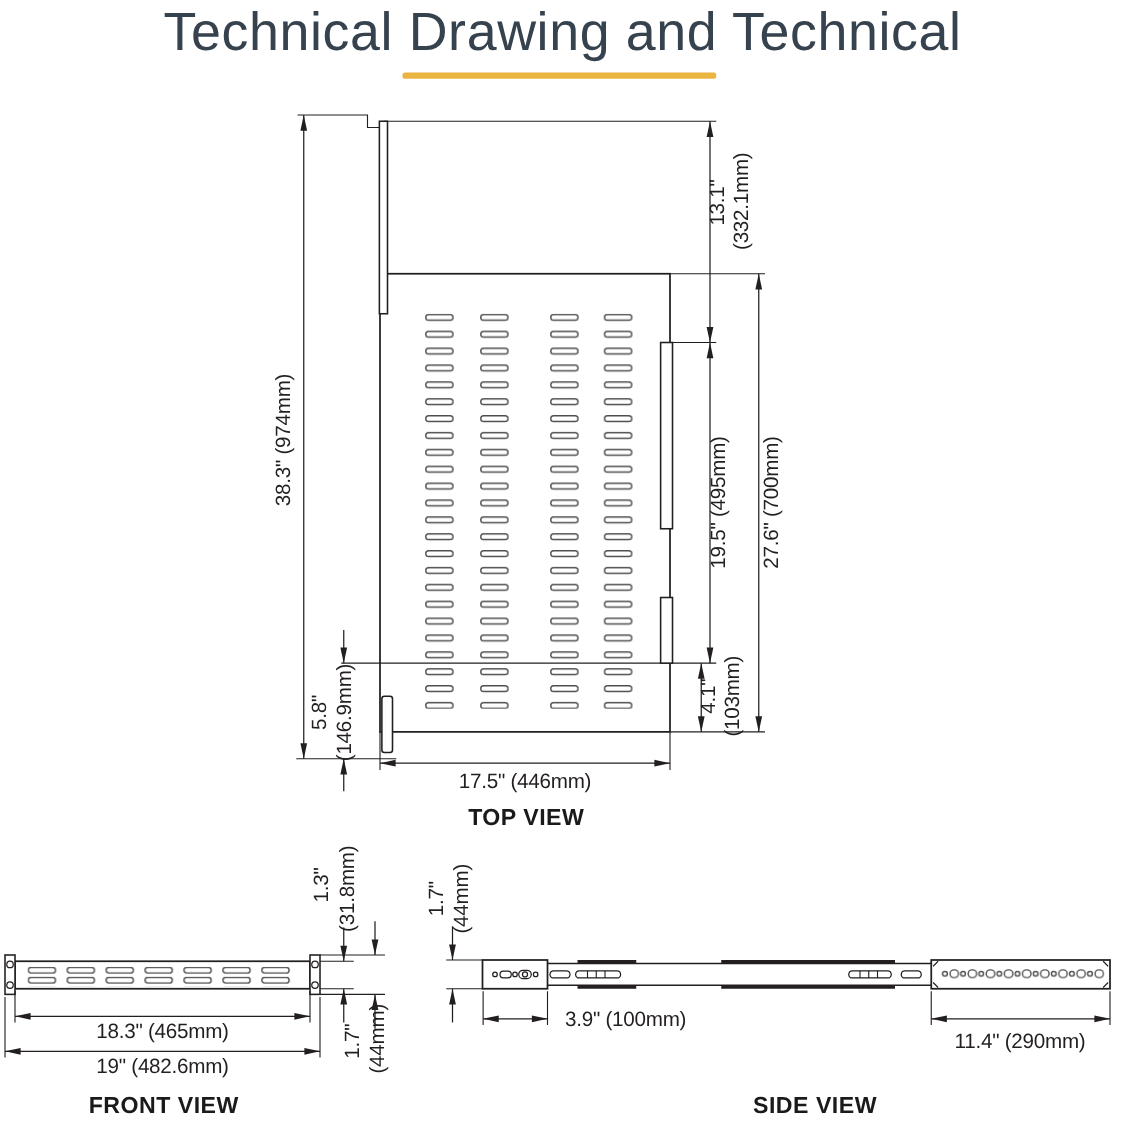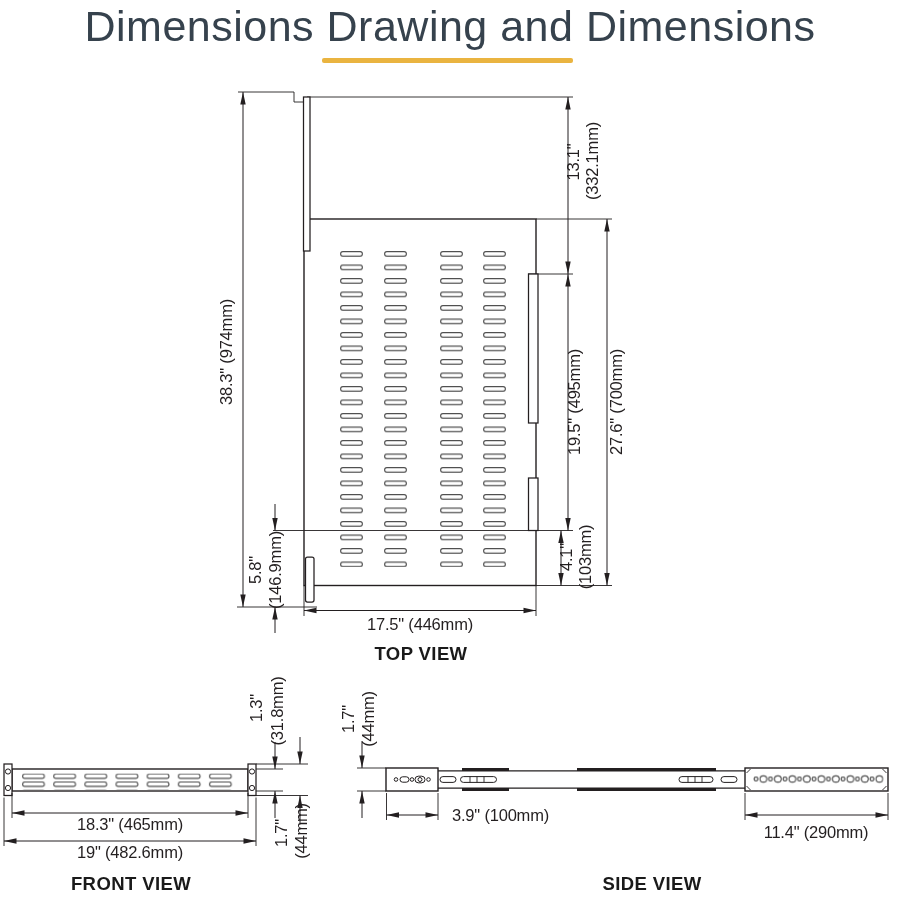--- a/index.html
+++ b/index.html
@@ -20,21 +20,21 @@
   .raill{fill:none;stroke:#231F20;stroke-width:1.2;}
   .thick{fill:none;stroke:#231F20;stroke-width:3;}
   .hole{fill:none;stroke:#231F20;stroke-width:1;}
   .slotg{fill:none;stroke:#4E4E4E;stroke-width:1.1;}
   text.dim{font:16.5px "Liberation Sans",sans-serif;fill:#231F20;letter-spacing:-0.2px;}
   text.vlabel{font:600 18.5px "Liberation Sans",sans-serif;fill:#1A1A1A;letter-spacing:.4px;}
 </style>
 </head>
 <body>
 
-<h1 class="page-title" style="color: rgb(54, 66, 77);">Dimensions Drawing and Dimensions</h1>
+<h1 class="page-title" style="color: rgb(54, 66, 77);">Technical Drawing and Technical</h1>
 <div class="title-underline" style="background: rgb(234, 180, 64);"></div>
 
 <svg width="900" height="900" viewBox="0 0 900 900">
   <defs>
     <marker id="ms" markerWidth="14" markerHeight="8" refX="0.5" refY="4" orient="auto" markerUnits="userSpaceOnUse">
       <path d="M13,1.3 L0.5,4 L13,6.7 Z" fill="#231F20"></path>
     </marker>
     <marker id="me" markerWidth="14" markerHeight="8" refX="13.5" refY="4" orient="auto" markerUnits="userSpaceOnUse">
       <path d="M1,1.3 L13.5,4 L1,6.7 Z" fill="#231F20"></path>
     </marker>

